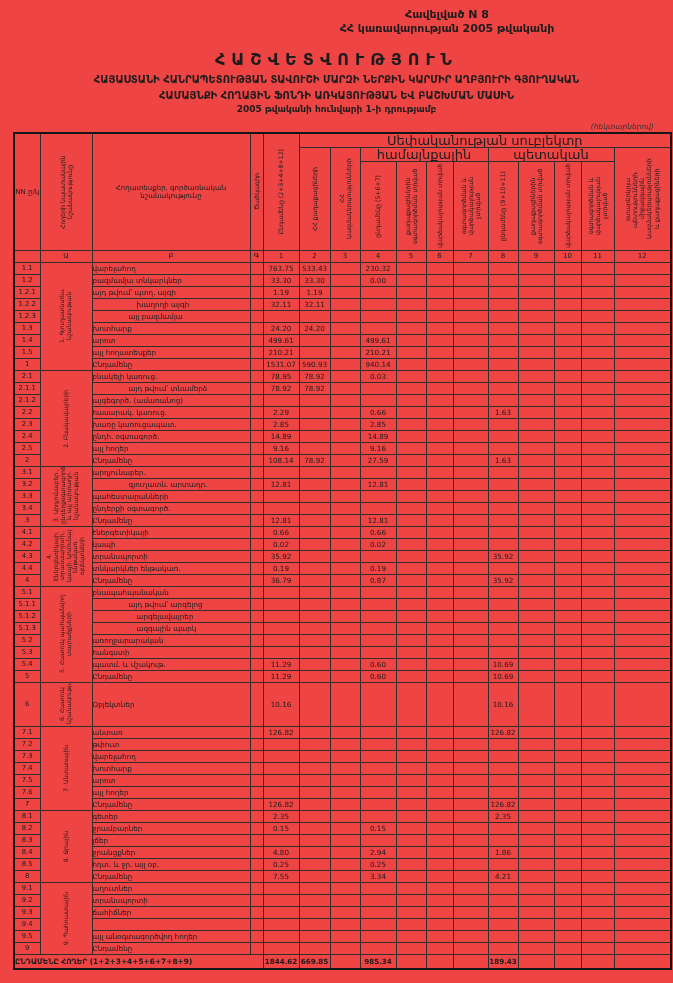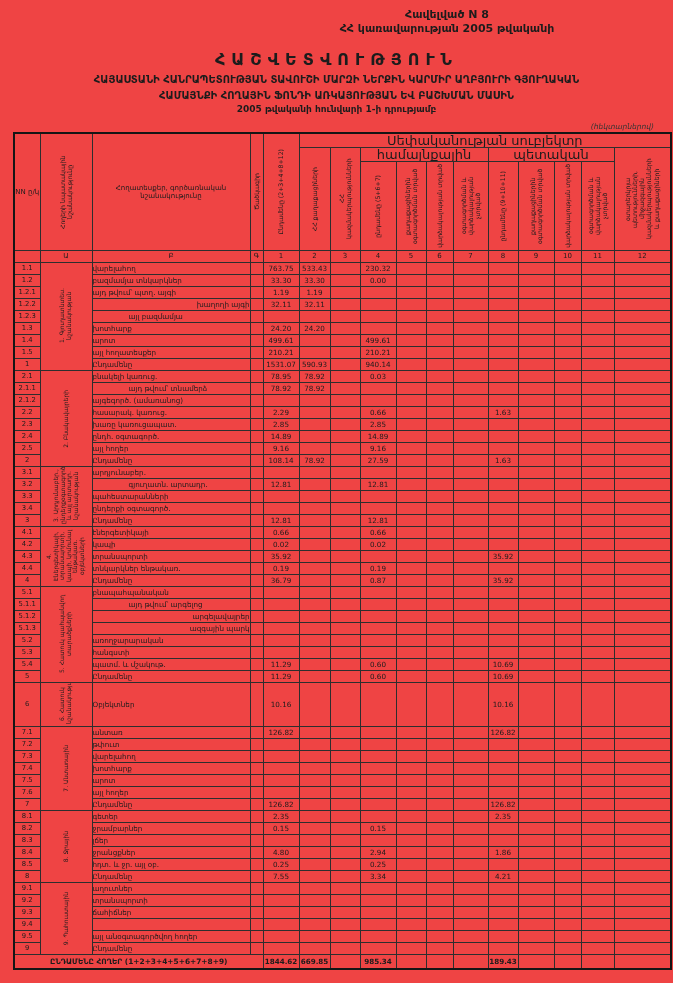--- a/index.html
+++ b/index.html
@@ -27,28 +27,28 @@
     line-height:1.15;font-size:6.2px;max-height:86px;text-align:center;}
   .head-vert-row th{height:88px;vertical-align:middle;}
   .nn-head{font-size:7px;line-height:1.2;}
   .name-head{font-size:7px;line-height:1.2;padding:0 4px;}
   .letters-row td{height:11px;font-size:7px;text-align:center;line-height:1;}
   tbody tr{height:12px;}
   tbody tr.tall{height:44px;}
   td.row-number{text-align:center;font-size:6.8px;line-height:1;}
   td.name-cell{font-size:7.2px;line-height:1;padding:0 2px;text-align:left;white-space:nowrap;}
   td.name-cell.indent1{padding-left:36px;}
-  td.name-cell.indent2{padding-left:44px;text-align:right;}
+  td.name-cell.indent2{padding-left:44px;}
   td.value-cell{text-align:center;font-size:7.2px;line-height:1;}
   td.code-cell{font-size:6.5px;}
   .group-cell{text-align:center;vertical-align:middle;}
   .group-cell .vert{font-size:6px;line-height:1.1;}
   tr.total-row{height:15px;}
   tr.total-row td{font-weight:bold;}
-  td.total-label{text-align:center;font-size:7.4px;}
+  td.total-label{text-align:left;font-size:7.4px;}
 </style>
 </head>
 <body>
 
 <div class="page">
 
   <div class="annex">
     <div>Հավելված N 8</div>
     <div>ՀՀ կառավարության 2005 թվականի</div>
   </div>

